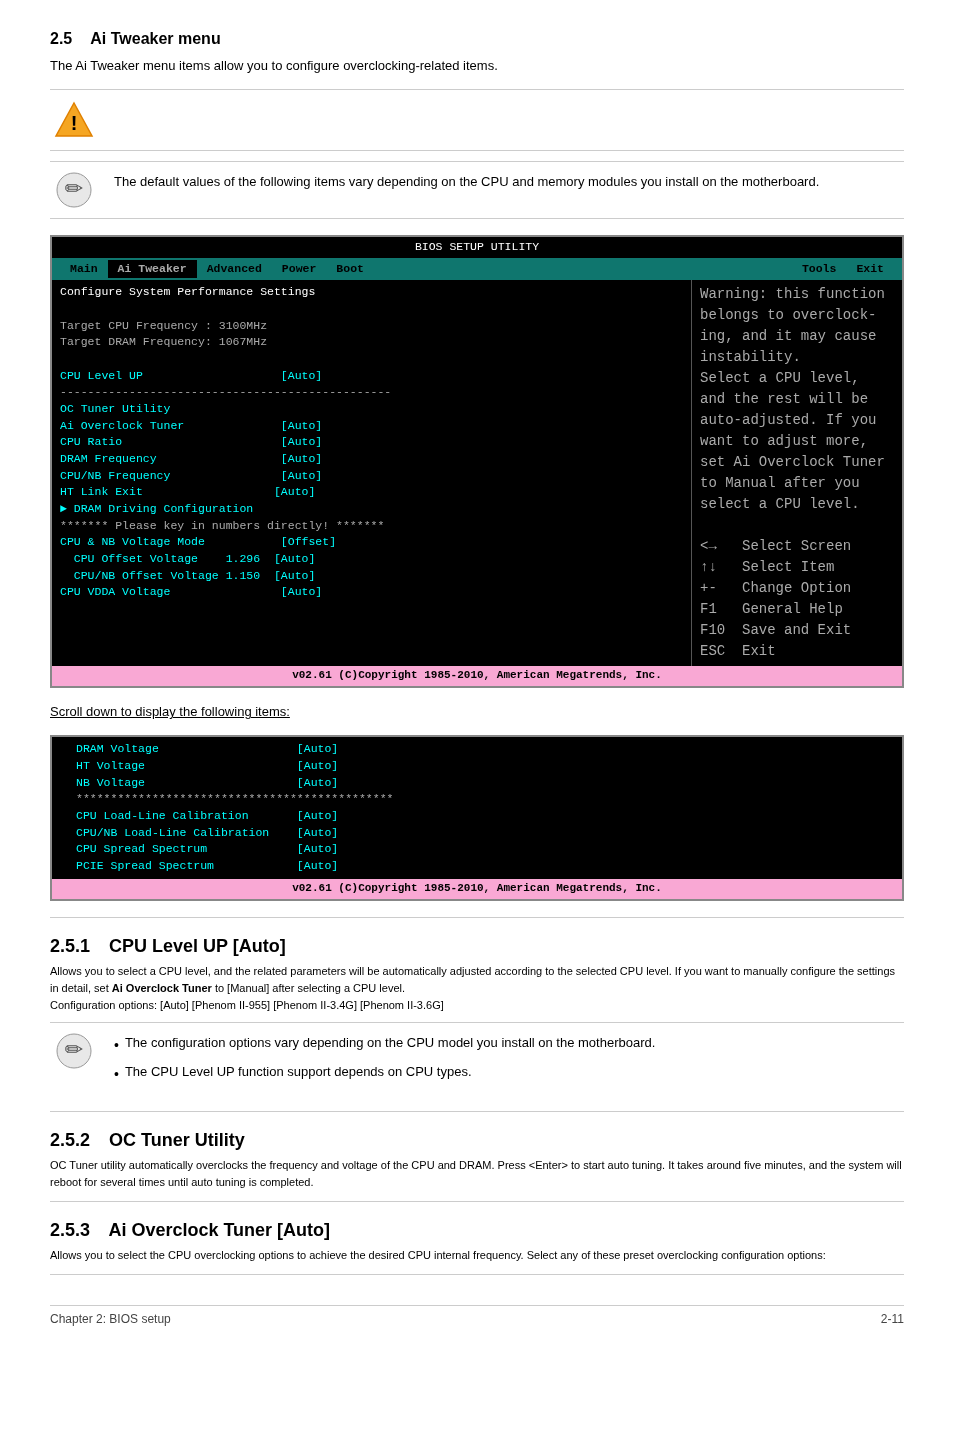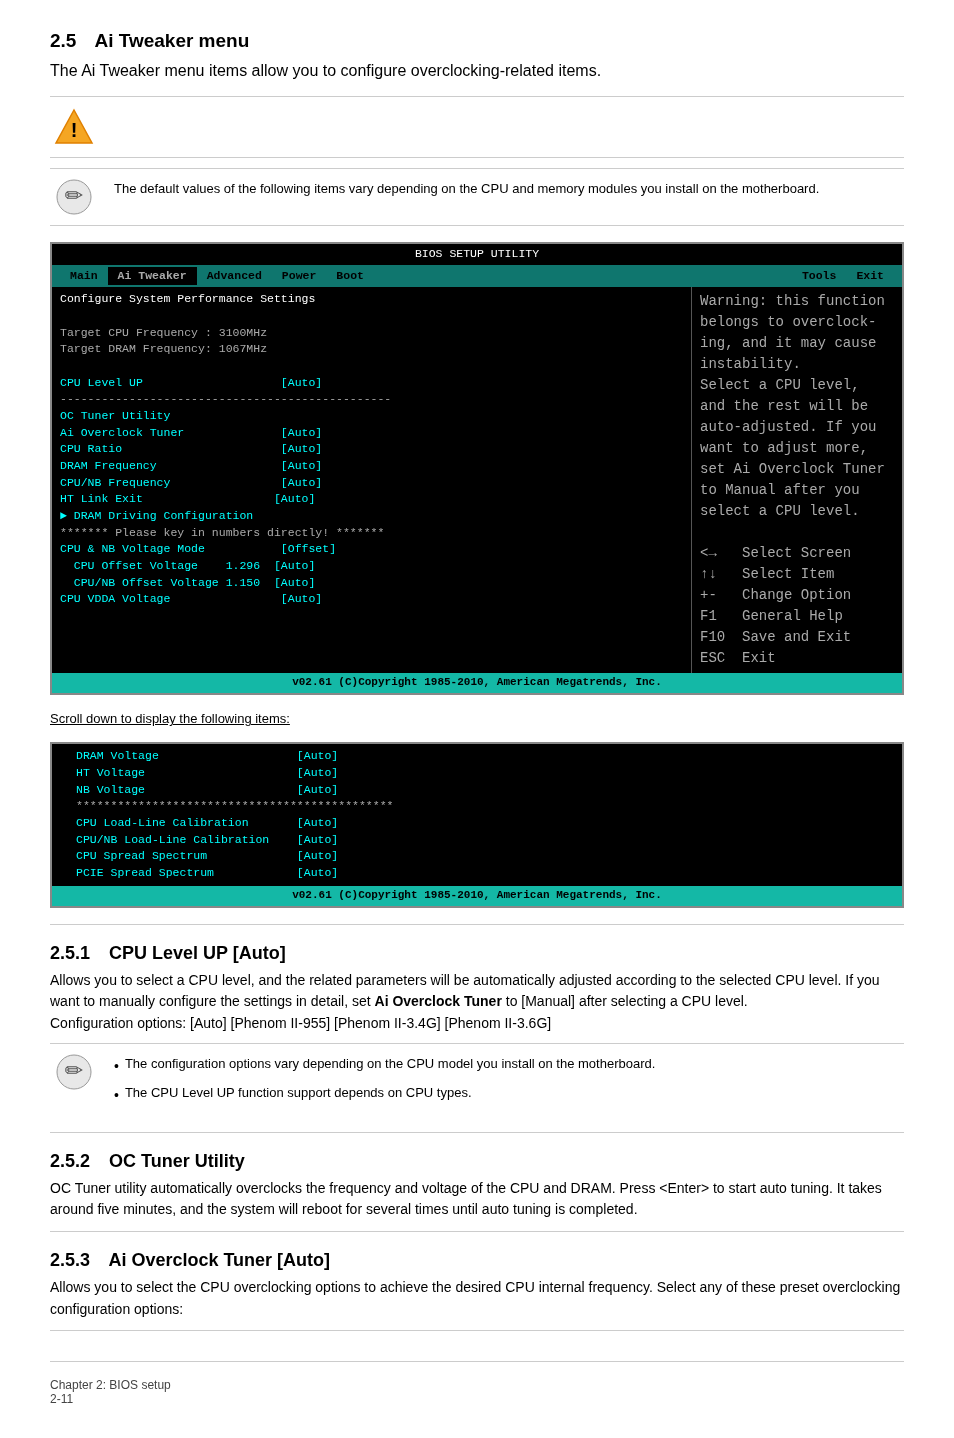--- a/index.html
+++ b/index.html
@@ -7,31 +7,31 @@
       font-family: Arial, Helvetica, sans-serif;
       font-size: 13px;
       background: #fff;
       color: #000;
       width: 954px;
       min-height: 1438px;
       padding: 30px 50px 30px 50px;
     }
 
     .section-title {
-      font-size: 19px;
+      font-size: 16px;
       font-weight: bold;
       margin-bottom: 10px;
       color: #000;
     }
     .section-title span.num {
       margin-right: 18px;
     }
 
     .intro-text {
-      font-size: 16px;
+      font-size: 13px;
       margin-bottom: 16px;
       color: #000;
     }
 
     hr.divider {
       border: none;
       border-top: 1px solid #ccc;
       margin: 10px 0;
     }
 
@@ -118,21 +118,21 @@
       white-space: pre;
       color: #aaa;
     }
     .bios-line.cyan {
       color: #0ff;
     }
     .bios-line.white {
       color: #fff;
     }
     .bios-footer {
-      background: #14b8a6;
+      background: #f9a8d4;
       color: #000;
       text-align: center;
       font-size: 11px;
       padding: 2px;
       font-weight: bold;
     }
 
     
     .bios-box2 {
       border: 2px solid #888;
@@ -156,21 +156,21 @@
     .subsection-title {
       font-size: 18px;
       font-weight: bold;
       margin: 18px 0 6px 0;
       color: #000;
     }
     .subsection-title span.num {
       margin-right: 14px;
     }
     .subsection-body {
-      font-size: 14px;
+      font-size: 11px;
       line-height: 1.55;
       margin-bottom: 8px;
     }
     .subsection-body b {
       font-weight: bold;
     }
 
     .note-item {
       display: flex;
       align-items: flex-start;
@@ -181,25 +181,24 @@
     .bullet-dot {
       margin-top: 2px;
       color: #000;
       font-size: 14px;
     }
 
     .page-footer {
       display: flex;
       justify-content: space-between;
       border-top: 1px solid #ccc;
-      padding-top: 16px;
+      padding-top: 6px;
       margin-top: 30px;
       font-size: 12px;
       color: #444;
-      flex-direction: column;
     }
   </style>
 </head>
 <body>
 
 <div class="section-title">
   <span class="num">2.5</span><span>Ai Tweaker menu</span>
 </div>
 
 <p class="intro-text">The Ai Tweaker menu items allow you to configure overclocking-related items.</p>

